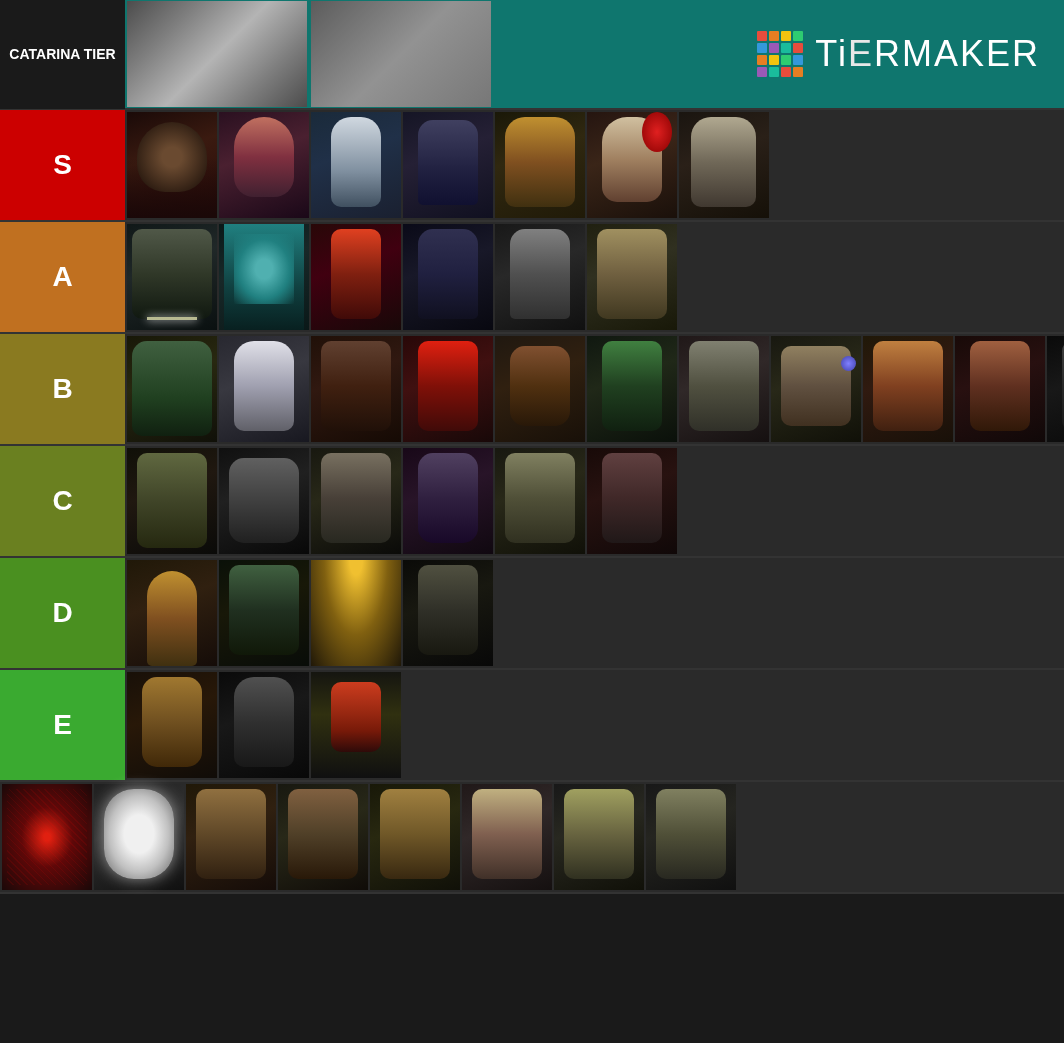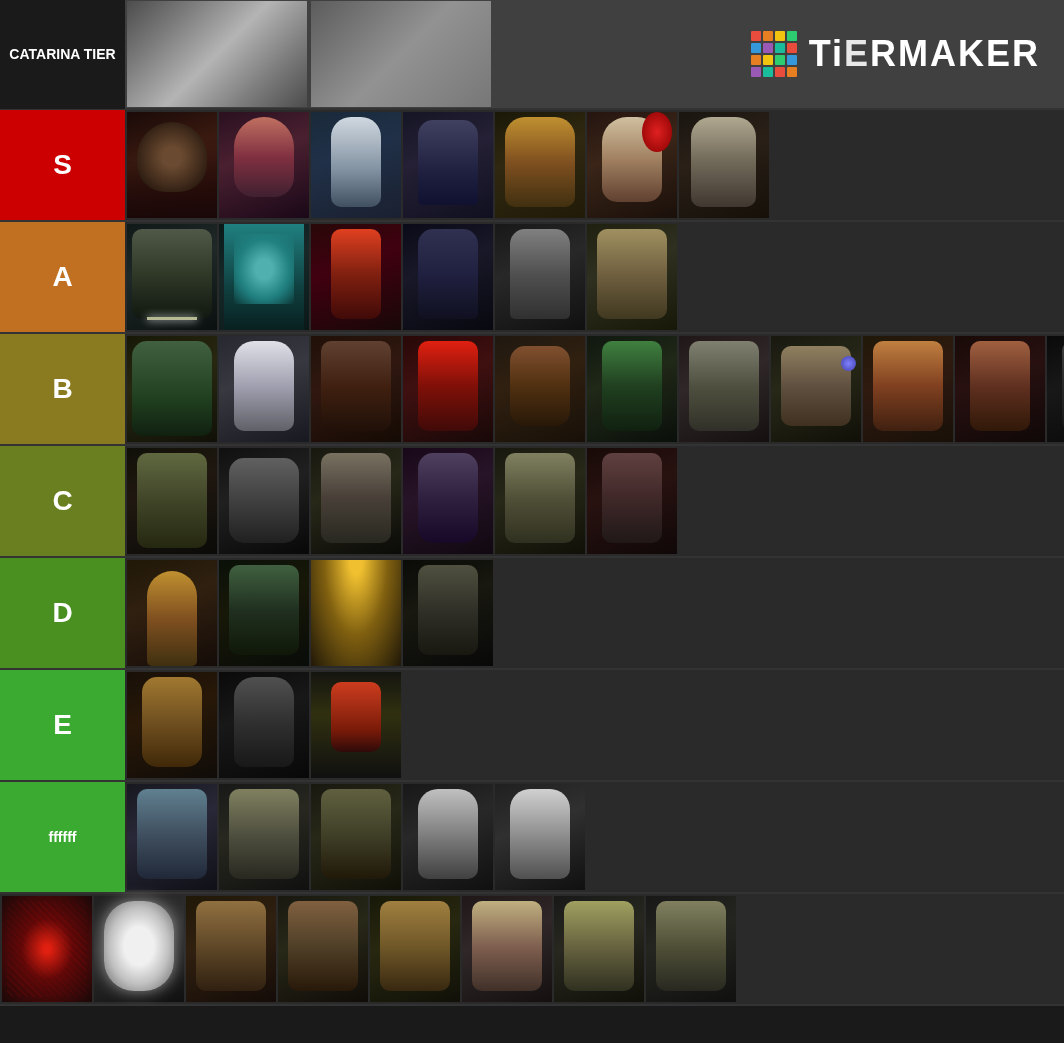--- a/index.html
+++ b/index.html
@@ -11,21 +11,21 @@
     }
 
     .tier-list {
       width: 1064px;
     }
 
     
     .header-row {
       display: flex;
       align-items: center;
-      background: #404040;
+      background: #0f766e;
       height: 110px;
       border-bottom: 2px solid #333;
     }
 
     .header-label {
       min-width: 125px;
       width: 125px;
       display: flex;
       align-items: center;
       justify-content: center;
@@ -141,21 +141,21 @@
         <div class="logo-cell" style="background:#e67e22;"></div>
         <div class="logo-cell" style="background:#f1c40f;"></div>
         <div class="logo-cell" style="background:#2ecc71;"></div>
         <div class="logo-cell" style="background:#3498db;"></div>
 
         <div class="logo-cell" style="background:#9b59b6;"></div>
         <div class="logo-cell" style="background:#1abc9c;"></div>
         <div class="logo-cell" style="background:#e74c3c;"></div>
         <div class="logo-cell" style="background:#e67e22;"></div>
       </div>
-      <div class="logo-text" style="color:white;font-size:36px;font-weight:700;letter-spacing:2px;">
+      <div class="logo-text" style="color:white;font-size:36px;font-weight:400;letter-spacing:2px;">
         Ti<span style="color:#e8e8e8;">E</span>RMAKER
       </div>
     </div>
   </div>
 
   <div class="tier-row">
     <div class="tier-label label-s">
       <span>S</span>
     </div>
     <div class="tier-content">
@@ -314,42 +314,20 @@
       <div style="width:90px;height:106px;flex-shrink:0;background:linear-gradient(160deg,#0a0a0a 0%,#181818 40%,#080808 100%);position:relative;">
         <div style="position:absolute;top:5px;left:15px;width:60px;height:90px;background:linear-gradient(to bottom,#505050 0%,#303030 50%,#181818 100%);border-radius:20px 20px 10px 10px;"></div>
       </div>
       <div style="width:90px;height:106px;flex-shrink:0;background:linear-gradient(160deg,#200808 0%,#380c0a 40%,#150808 100%);position:relative;">
         <div style="position:absolute;top:0;left:0;right:0;bottom:0;background:linear-gradient(to bottom,#151510 0%,#303010 40%,#101010 100%);"></div>
         <div style="position:absolute;top:10px;left:20px;width:50px;height:70px;background:linear-gradient(to bottom,#e04020 0%,#801808 70%,#300808 100%);border-radius:10px;opacity:0.9;"></div>
       </div>
     </div>
   </div>
 
-  <div class="tier-row">
-    <div class="tier-label label-f" style="font-size:14px;">
-      <span>ffffff</span>
-    </div>
-    <div class="tier-content">
-      <div style="width:90px;height:106px;flex-shrink:0;background:linear-gradient(160deg,#181820 0%,#282838 40%,#101018 100%);position:relative;">
-        <div style="position:absolute;top:5px;left:10px;width:70px;height:90px;background:linear-gradient(to bottom,#608090 0%,#405060 50%,#202838 100%);border-radius:10px;"></div>
-      </div>
-      <div style="width:90px;height:106px;flex-shrink:0;background:linear-gradient(160deg,#181818 0%,#282820 40%,#101010 100%);position:relative;">
-        <div style="position:absolute;top:5px;left:10px;width:70px;height:90px;background:linear-gradient(to bottom,#808060 0%,#505040 50%,#282820 100%);border-radius:10px;"></div>
-      </div>
-      <div style="width:90px;height:106px;flex-shrink:0;background:linear-gradient(160deg,#181810 0%,#282818 40%,#101008 100%);position:relative;">
-        <div style="position:absolute;top:5px;left:10px;width:70px;height:90px;background:linear-gradient(to bottom,#606040 0%,#404028 50%,#201808 100%);border-radius:10px;"></div>
-      </div>
-      <div style="width:90px;height:106px;flex-shrink:0;background:linear-gradient(160deg,#181818 0%,#282828 40%,#101010 100%);position:relative;">
-        <div style="position:absolute;top:5px;left:15px;width:60px;height:90px;background:linear-gradient(to bottom,#c0c0c0 0%,#808080 50%,#404040 100%);border-radius:20px 20px 10px 10px;"></div>
-      </div>
-      <div style="width:90px;height:106px;flex-shrink:0;background:linear-gradient(160deg,#202020 0%,#303030 40%,#101010 100%);position:relative;">
-        <div style="position:absolute;top:5px;left:15px;width:60px;height:90px;background:linear-gradient(to bottom,#d0d0d0 0%,#909090 50%,#505050 100%);border-radius:20px 20px 10px 10px;"></div>
-      </div>
-    </div>
-  </div>
 
   <div class="tier-row">
     <div class="tier-content">
       <div style="width:90px;height:106px;flex-shrink:0;background:linear-gradient(160deg,#2a0808 0%,#3a0a0a 40%,#180808 100%);position:relative;">
         <div style="position:absolute;top:0;left:0;right:0;bottom:0;background:radial-gradient(ellipse at center,#e02010 5%,#600808 40%,#1a0808 100%);"></div>
         <div style="position:absolute;top:5px;left:5px;right:5px;bottom:5px;background:repeating-linear-gradient(45deg,transparent,transparent 4px,rgba(255,0,0,0.1) 4px,rgba(255,0,0,0.1) 5px);"></div>
       </div>
       <div style="width:90px;height:106px;flex-shrink:0;background:linear-gradient(160deg,#202020 0%,#303030 40%,#101010 100%);position:relative;">
         <div style="position:absolute;top:5px;left:10px;width:70px;height:90px;background:radial-gradient(ellipse at center,#f0f0f0 30%,#c0c0c0 60%,#606060 100%);border-radius:30px;box-shadow:0 0 15px rgba(255,255,255,0.5);"></div>
       </div>

